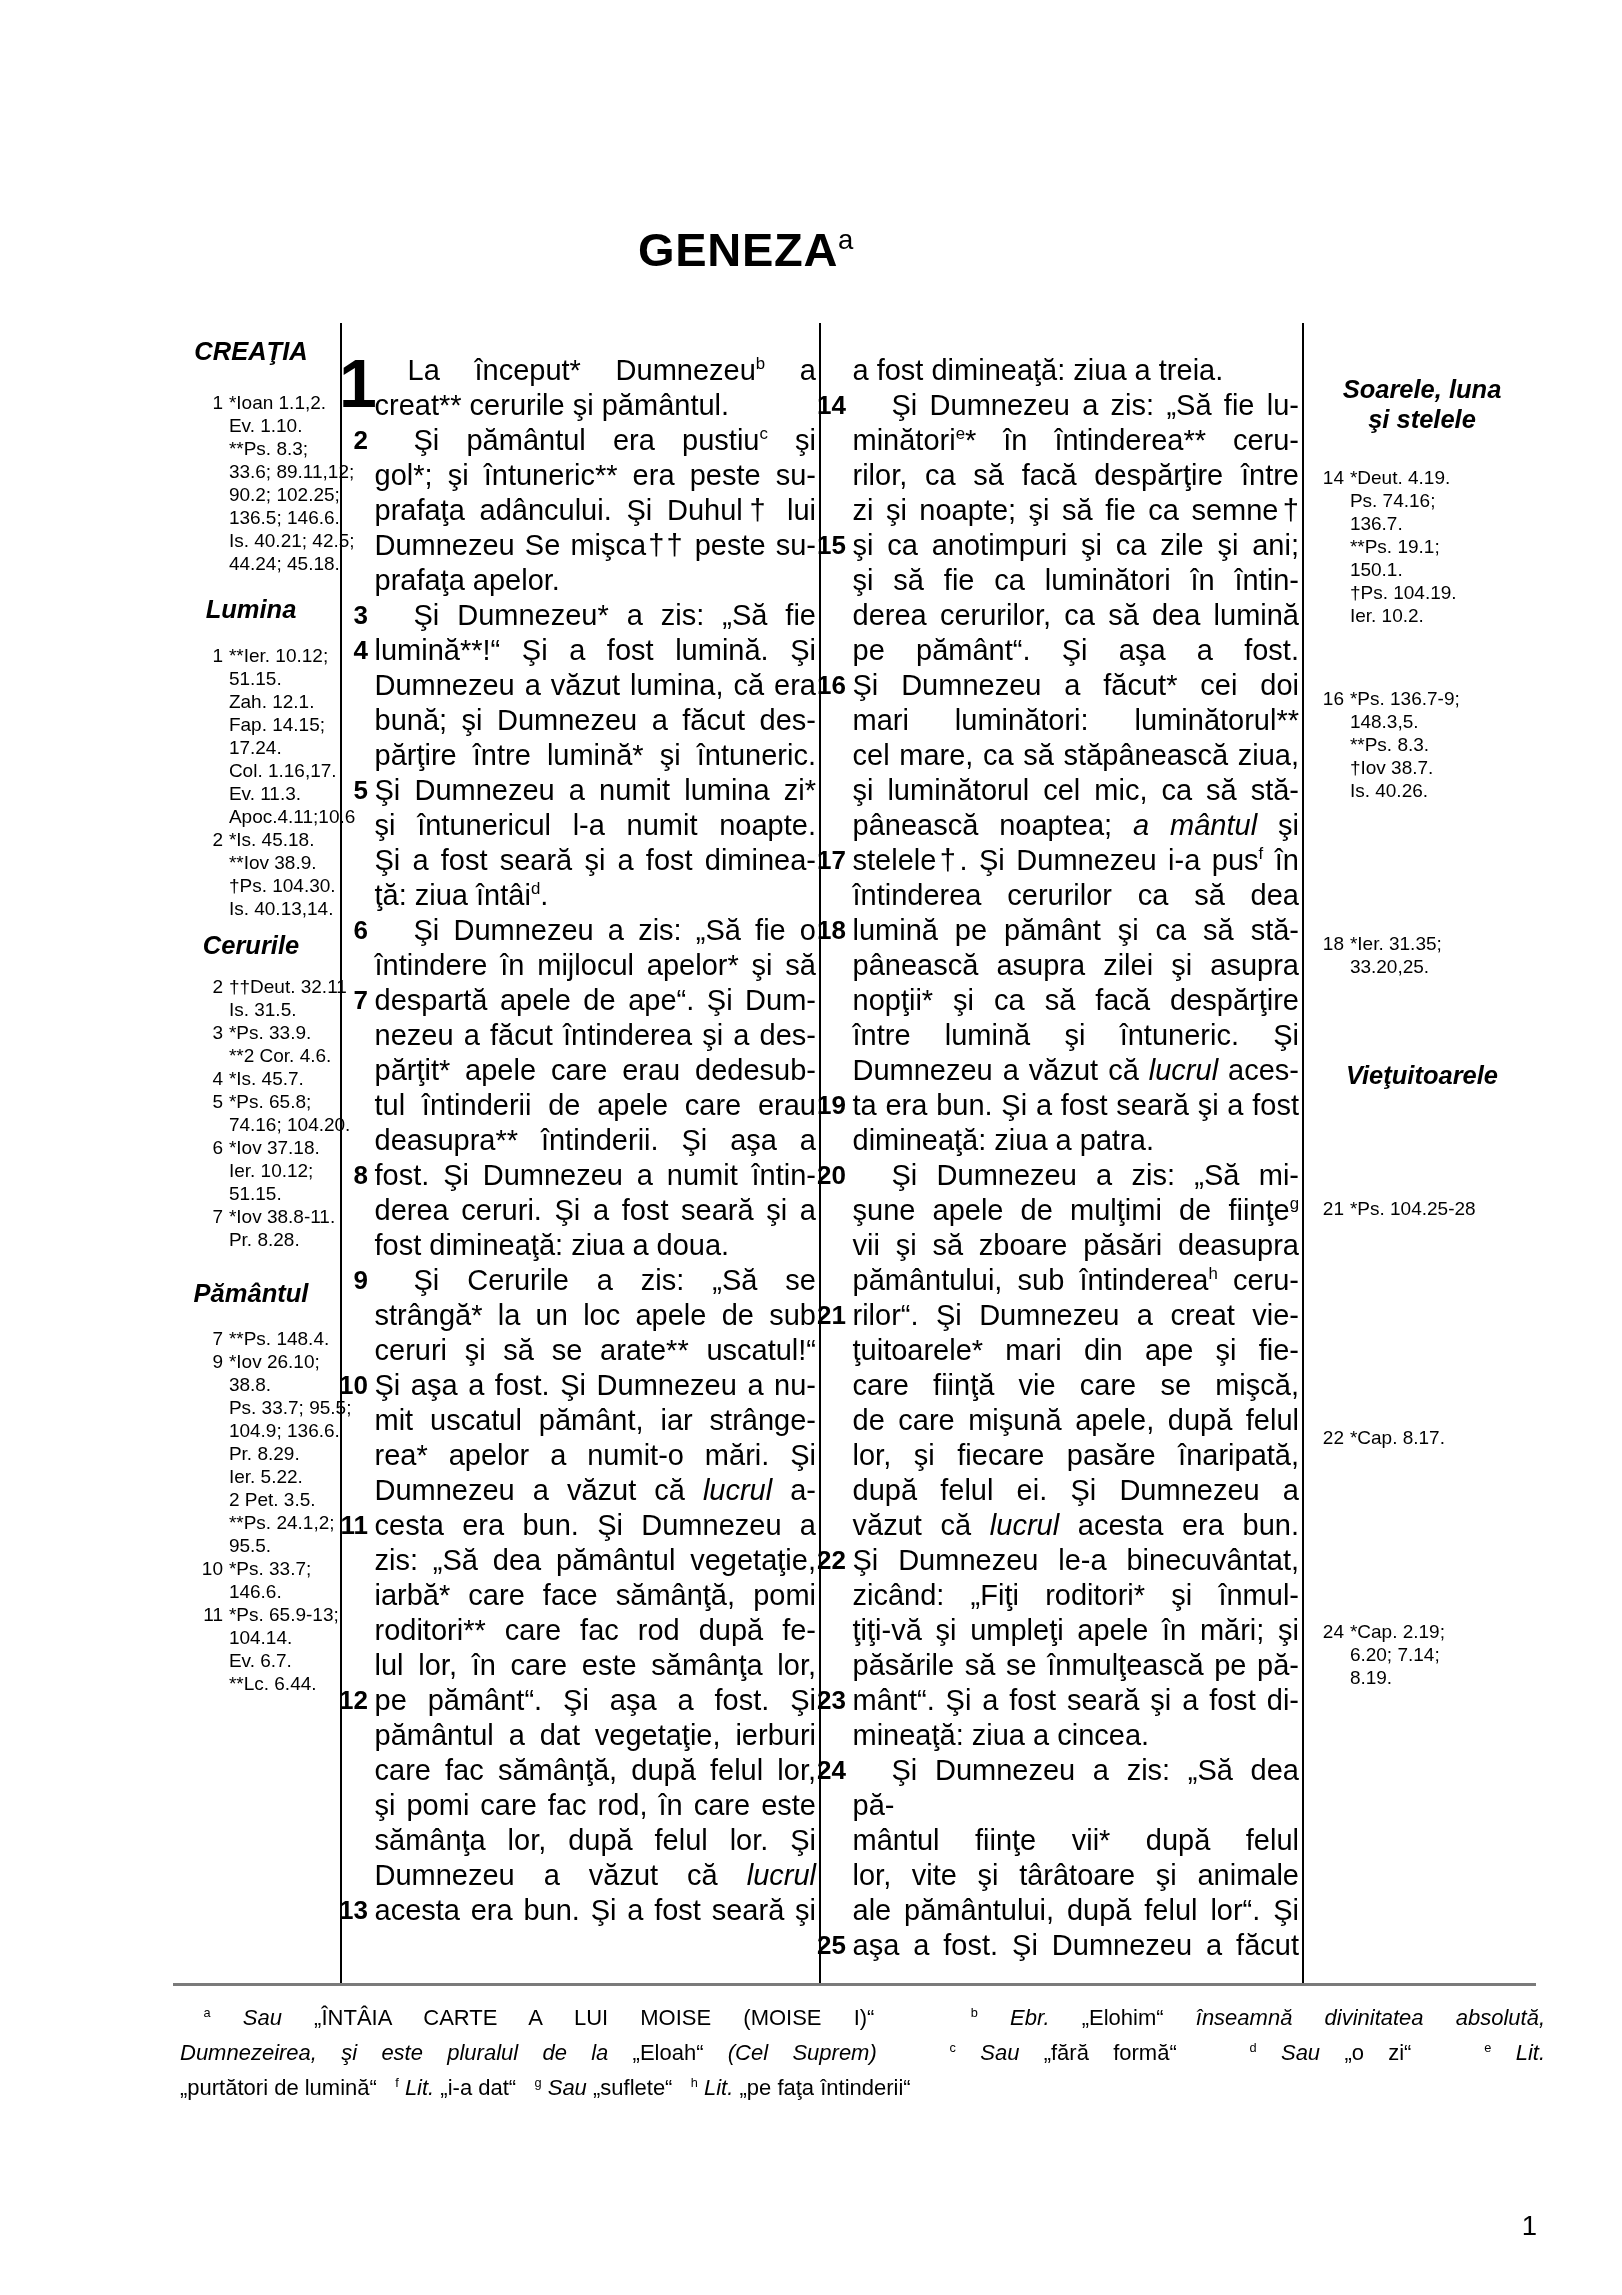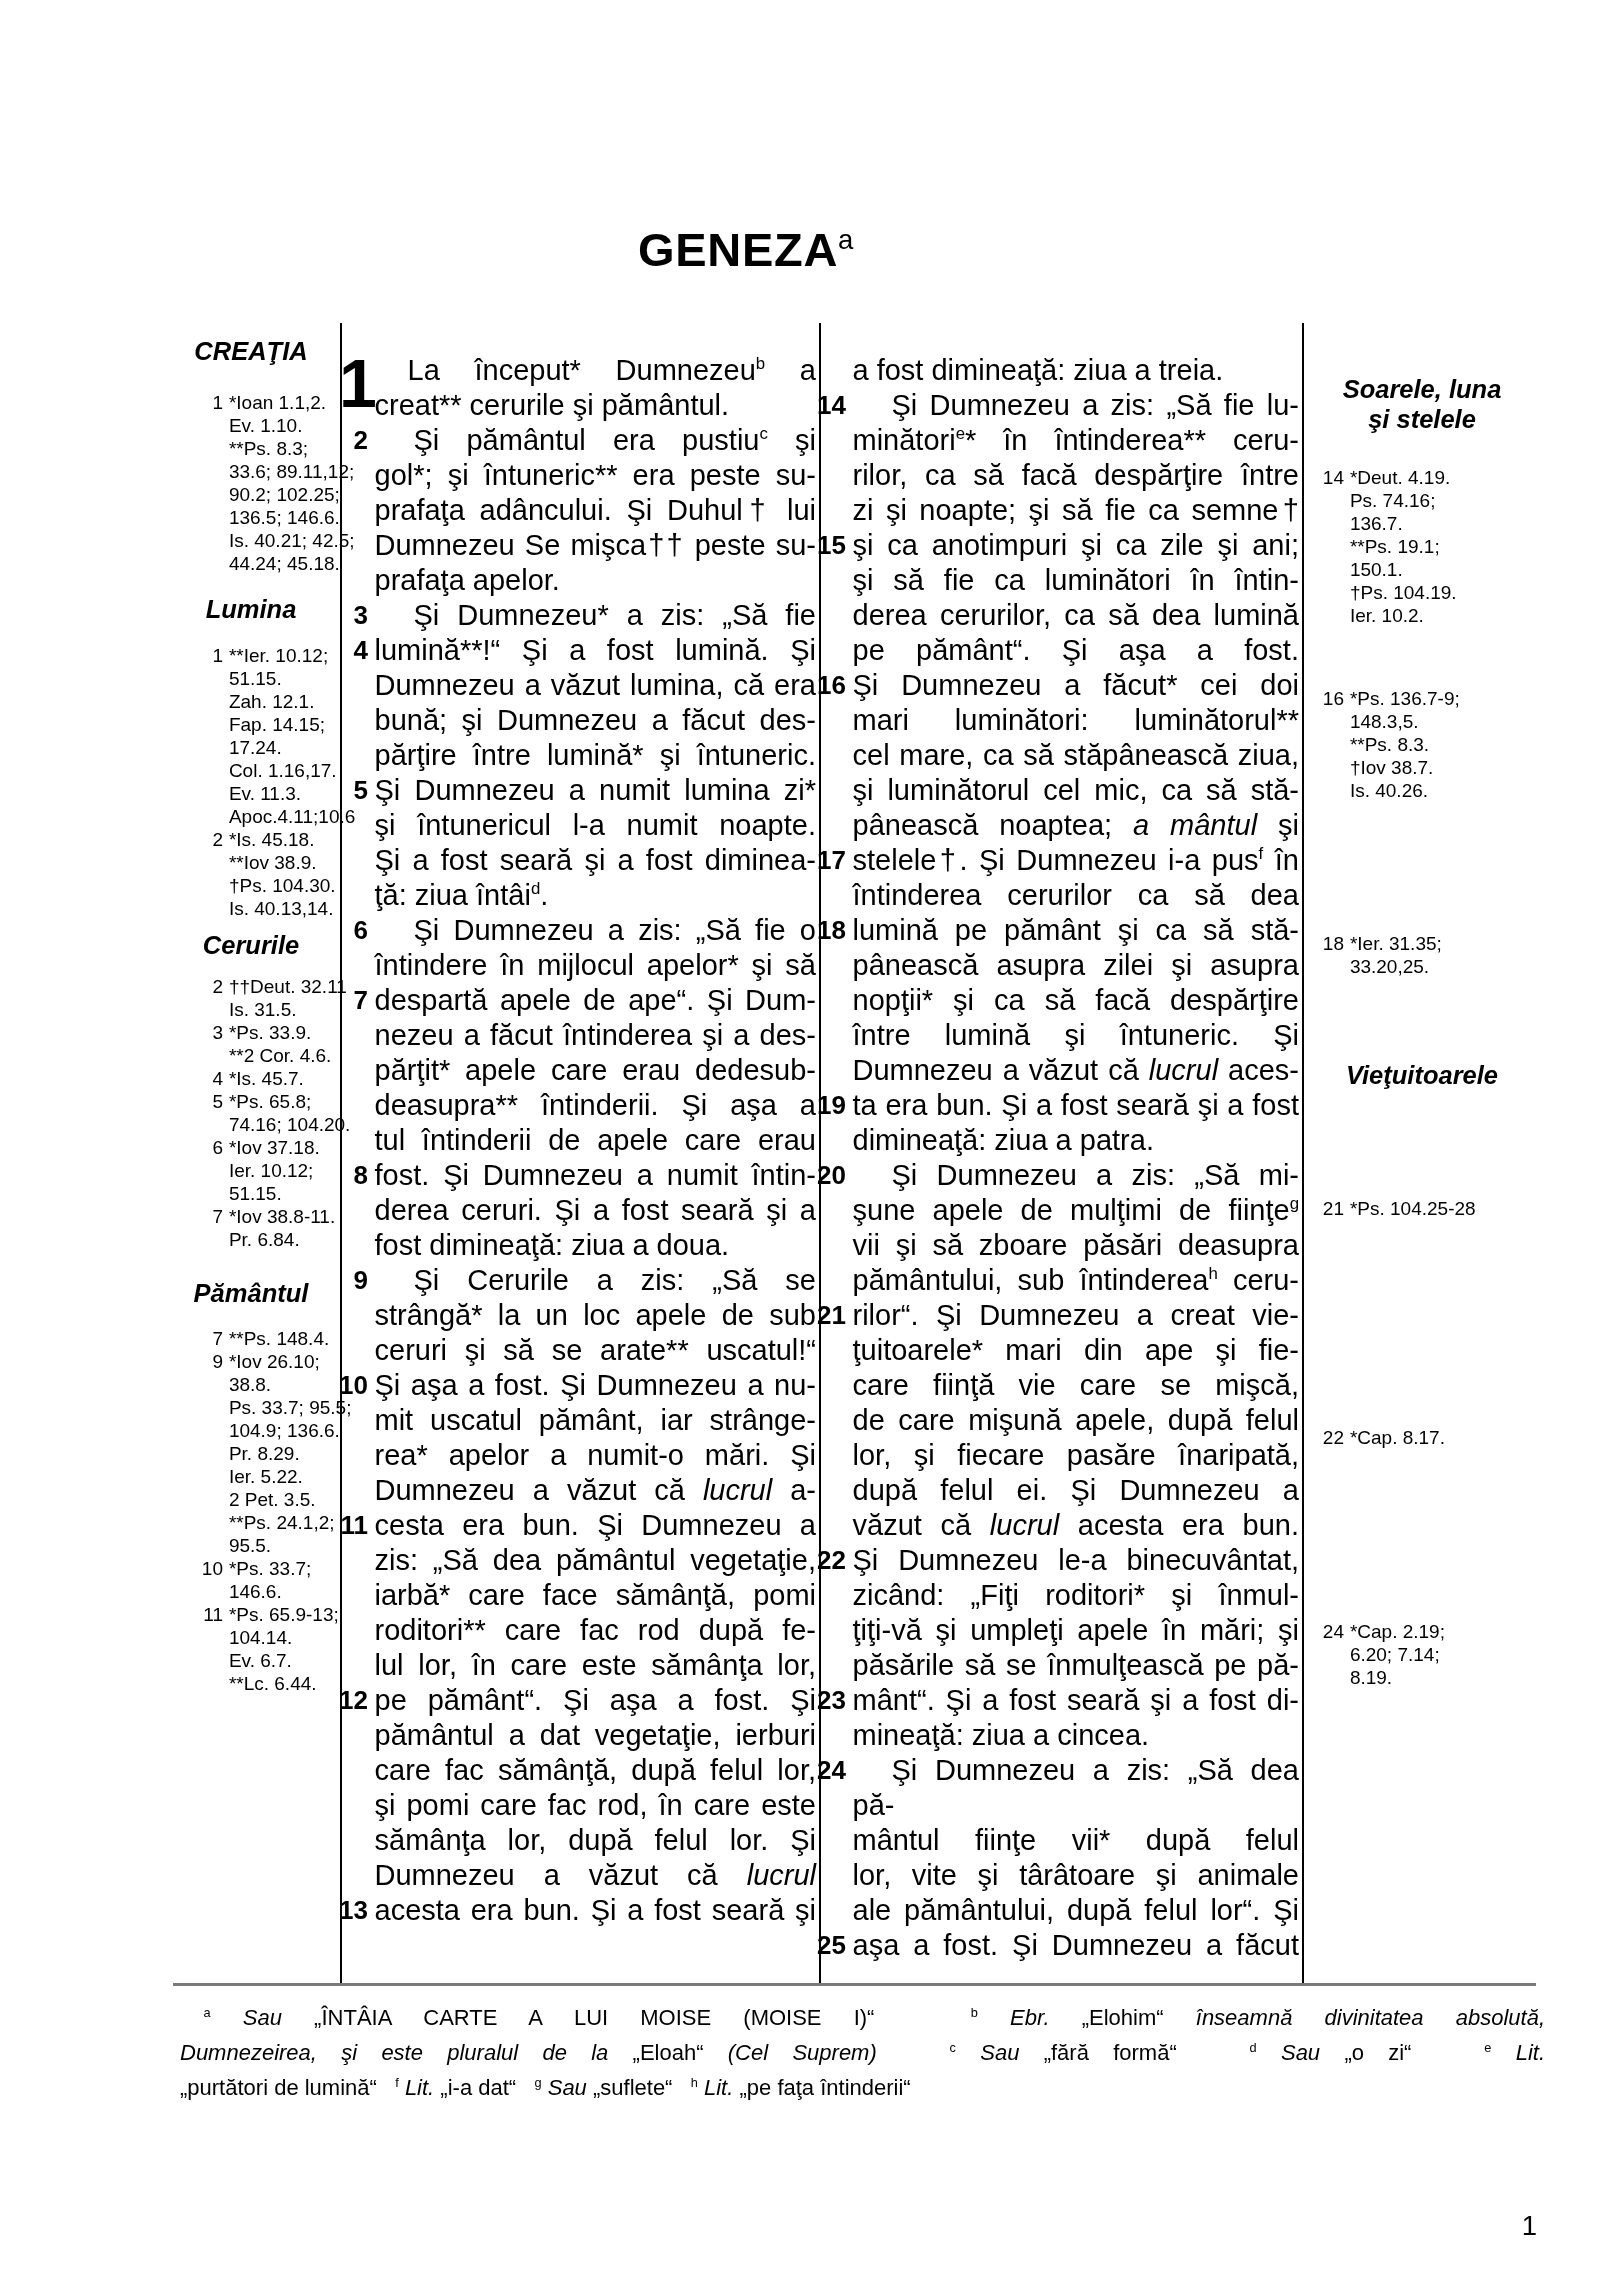--- a/index.html
+++ b/index.html
@@ -191,21 +191,21 @@
         <div class="ref-line">
           <span class="ref-num"></span>
           <span class="ref-text">51.15.</span>
         </div>
         <div class="ref-line">
           <span class="ref-num">7</span>
           <span class="ref-text">*Iov 38.8-11.</span>
         </div>
         <div class="ref-line">
           <span class="ref-num"></span>
-          <span class="ref-text">Pr. 6.84.</span>
+          <span class="ref-text">Pr. 8.28.</span>
         </div>
       </div>
       <div class="msection" style="top: 1278px;">
         <div class="mheading">Pământul</div>
       </div>
       <div class="msection" style="top: 1327px;">
         <div class="ref-line">
           <span class="ref-num">7</span>
           <span class="ref-text">**Ps. 148.4.</span>
         </div>
@@ -353,25 +353,25 @@
       <div class="vline">
         <span class="vnum"></span>
         <span class="vtext">nezeu a făcut întinderea şi a des-</span>
       </div>
       <div class="vline">
         <span class="vnum"></span>
         <span class="vtext">părţit* apele care erau dedesub-</span>
       </div>
       <div class="vline">
         <span class="vnum"></span>
+        <span class="vtext">tul întinderii de apele care erau</span>
+      </div>
+      <div class="vline">
+        <span class="vnum"></span>
         <span class="vtext">deasupra** întinderii. Şi aşa a</span>
-      </div>
-      <div class="vline">
-        <span class="vnum"></span>
-        <span class="vtext">tul întinderii de apele care erau</span>
       </div>
       <div class="vline">
         <span class="vnum">8</span>
         <span class="vtext">fost. Şi Dumnezeu a numit întin-</span>
       </div>
       <div class="vline">
         <span class="vnum"></span>
         <span class="vtext">derea ceruri. Şi a fost seară şi a</span>
       </div>
       <div class="vline pend">

